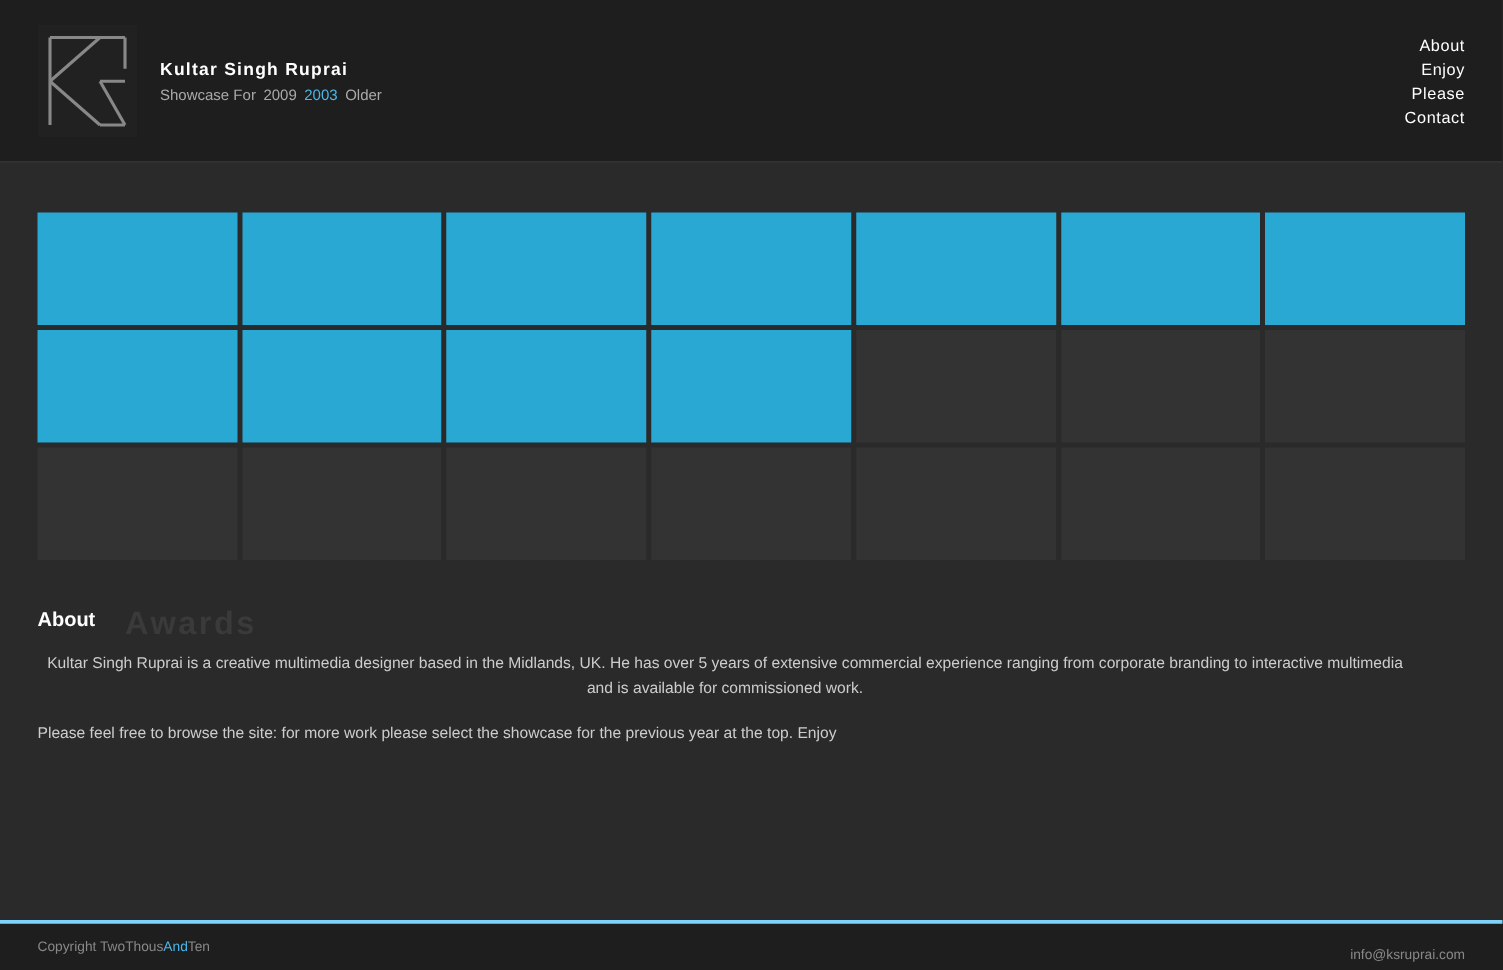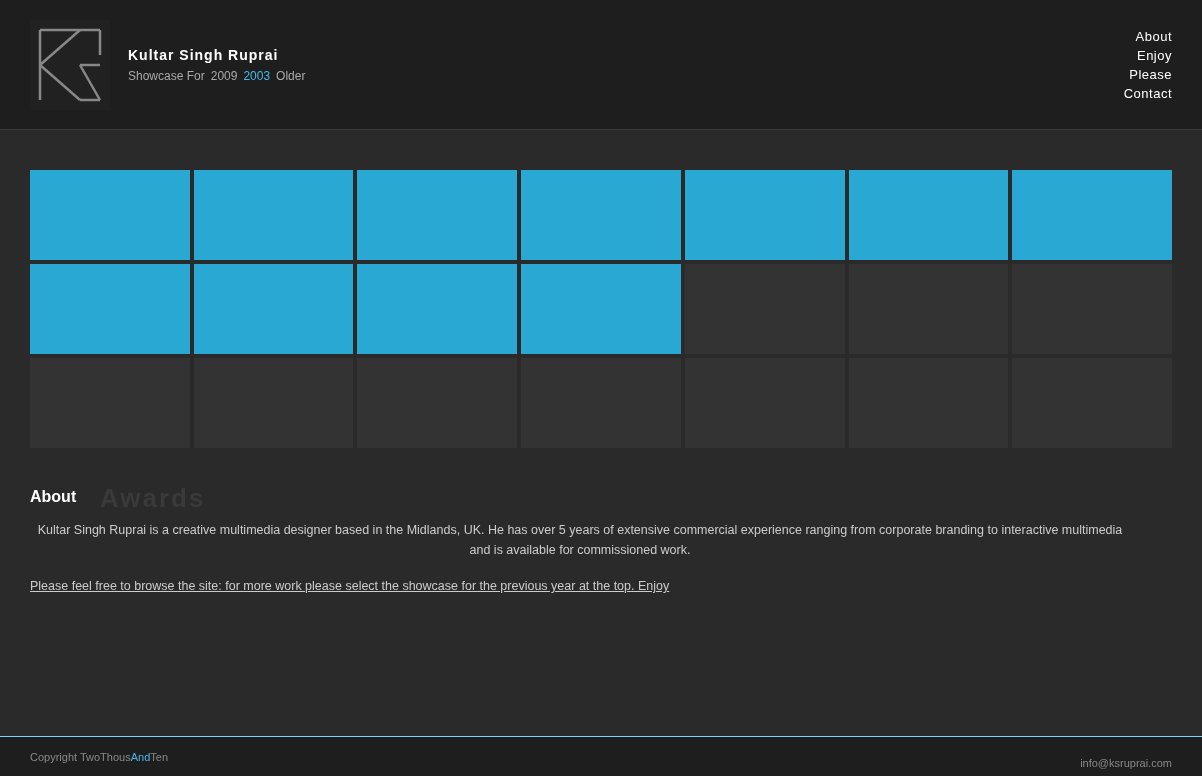--- a/index.html
+++ b/index.html
@@ -141,31 +141,30 @@
       margin-bottom: 16px;
       max-width: 1100px;
       text-align: center;
     }
 
     #about-text-2 {
       font-size: 12.5px;
       color: #cccccc;
       line-height: 1.6;
       max-width: 800px;
-      text-decoration: underline;
     }
 
     
     #footer {
       position: fixed;
       bottom: 0;
       left: 0;
       width: 1202px;
       background-color: #1e1e1e;
-      border-top: 1px solid #7dd3fc;
+      border-top: 3px solid #7dd3fc;
       display: flex;
       justify-content: space-between;
       align-items: center;
       padding: 10px 30px;
       height: 40px;
     }
 
     #footer-copyright {
       font-size: 11px;
       color: #888888;

